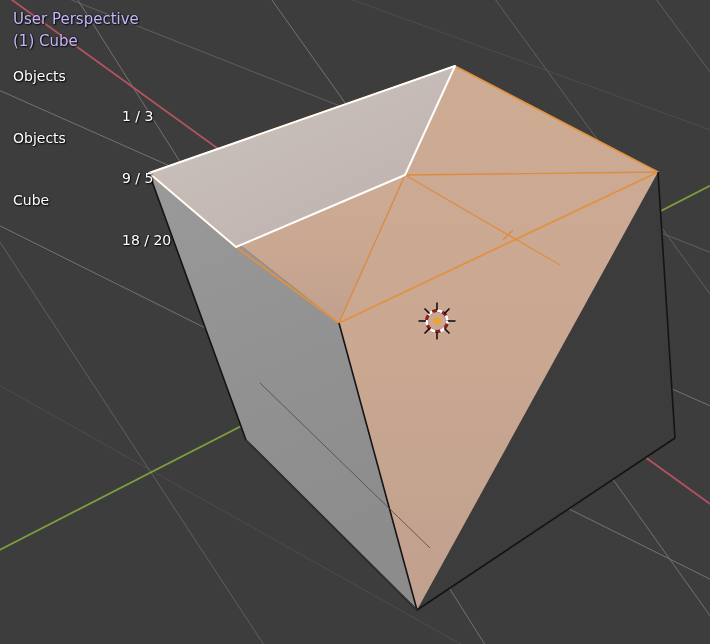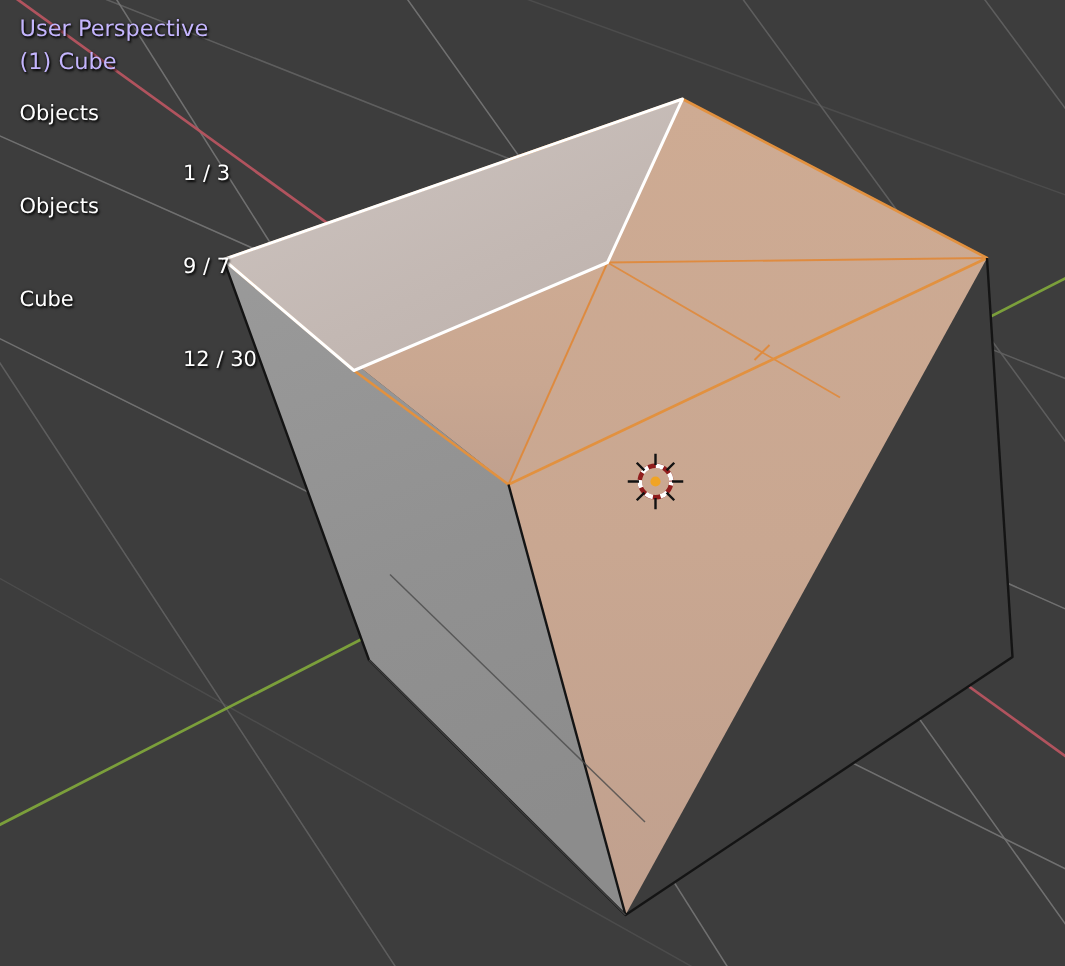--- a/index.html
+++ b/index.html
@@ -198,22 +198,22 @@
       <div class="ov-line">(1) Cube</div>
     </div>
 
     <div id="stats-block">
       <div class="stat-row">
         <span class="stat-label">Objects</span>
         <span class="stat-value">1 / 3</span>
       </div>
       <div class="stat-row">
         <span class="stat-label">Objects</span>
-        <span class="stat-value">9 / 7</span>
+        <span class="stat-value">9 / 5</span>
       </div>
       <div class="stat-row">
         <span class="stat-label">Cube</span>
-        <span class="stat-value">12 / 30</span>
+        <span class="stat-value">18 / 20</span>
       </div>
     </div>
   </div>
 
 </div>
 
 </body></html>

